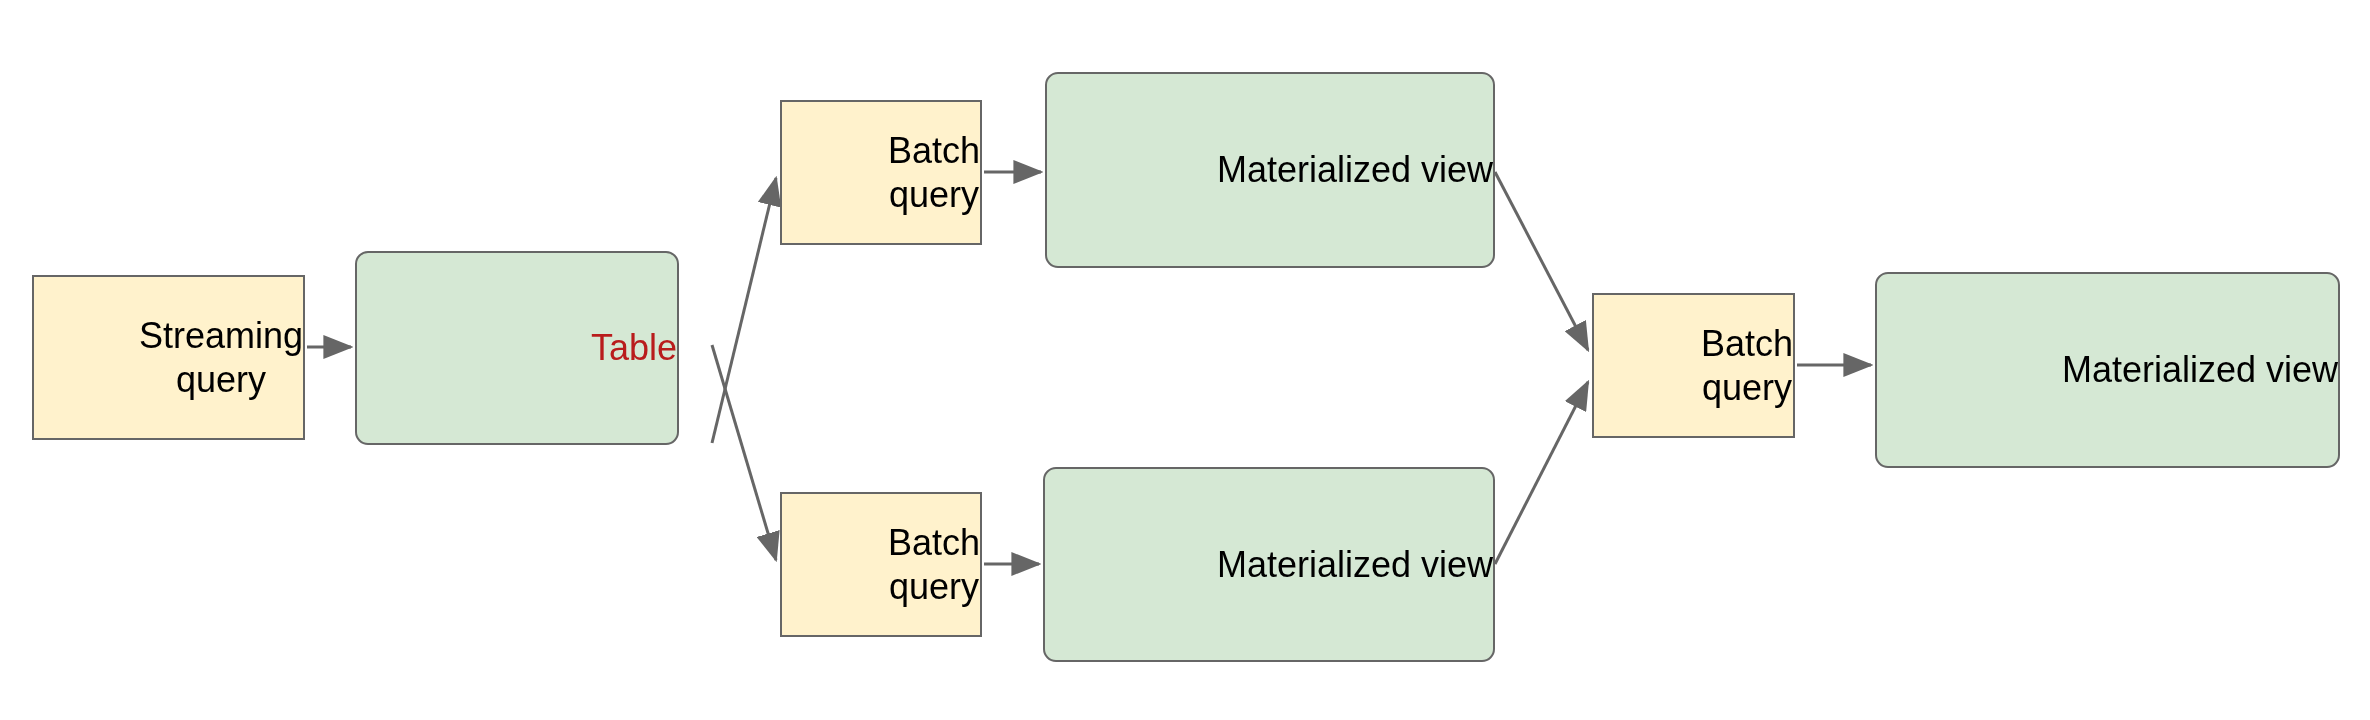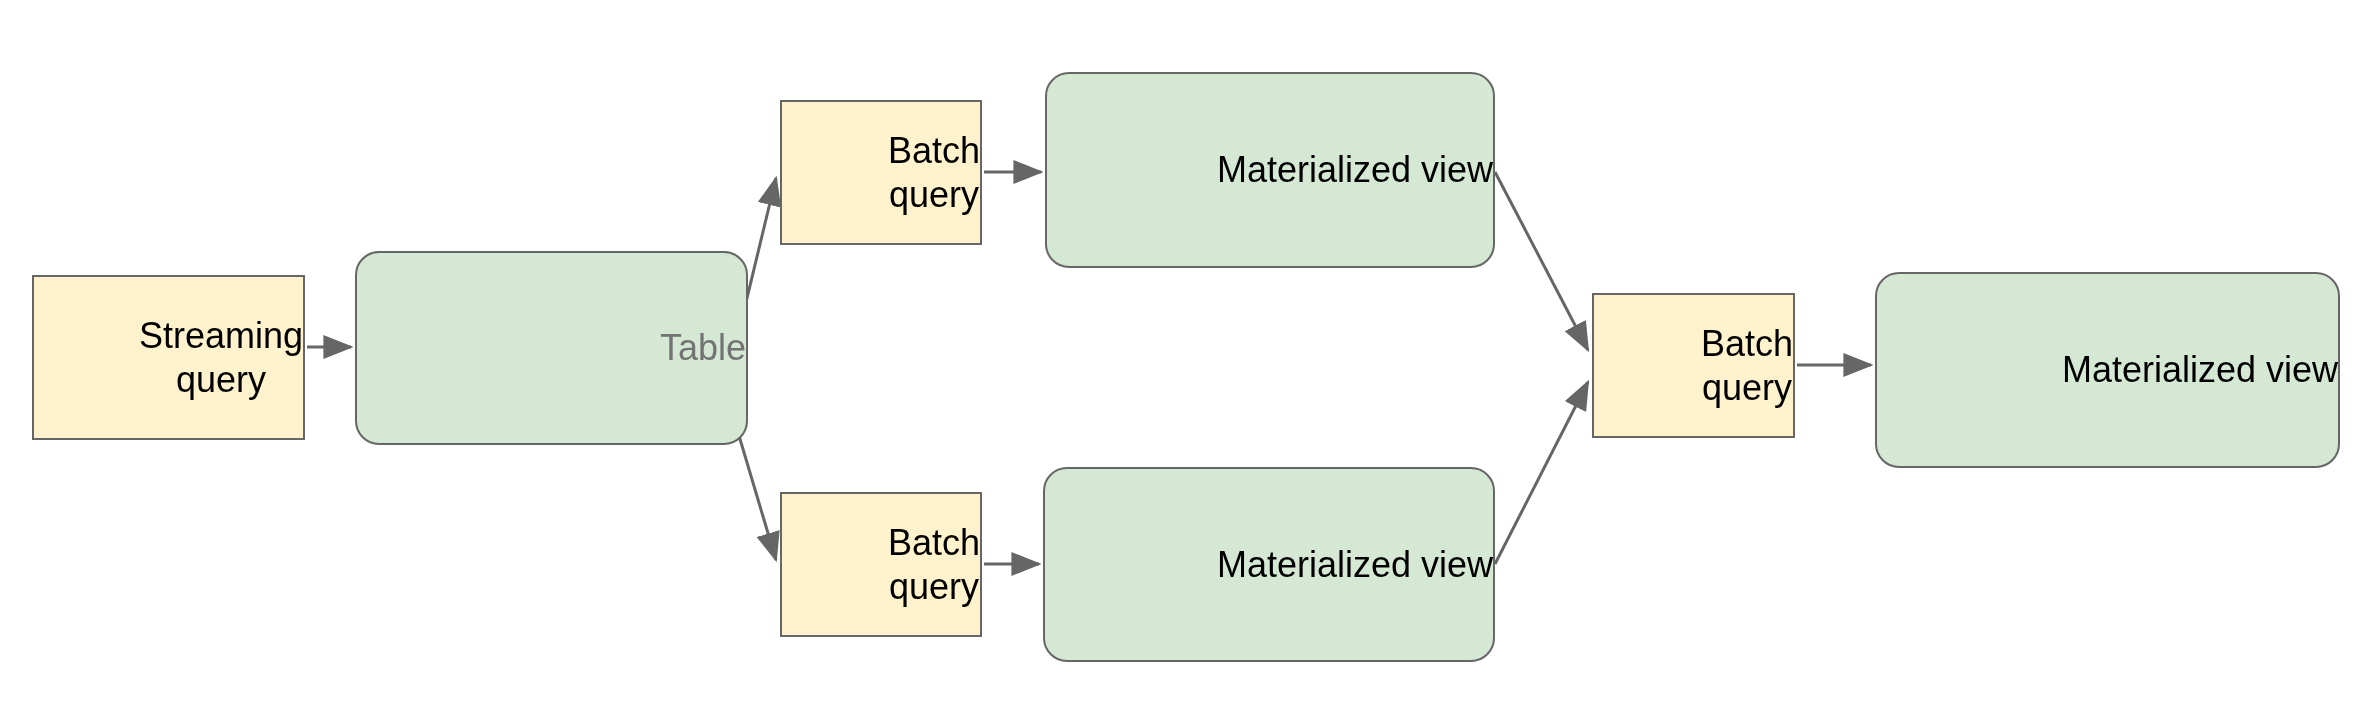--- a/index.html
+++ b/index.html
@@ -40,21 +40,21 @@
   }
   .node-process {
     background: #fff2cc;
     border: 2px solid #666666;
     border-radius: 0;
     font-size: 36px;
   }
   .node-store {
     background: #d5e8d4;
     border: 2px solid #666666;
-    border-radius: 24px;
+    border-radius: 13px;
     font-size: 36px;
   }
   .node-label {
     display: block;
     white-space: pre-line;
   }
 </style>
 </head>
 <body>
 
@@ -74,21 +74,21 @@
         <line x1="984" y1="564" x2="1039" y2="564" stroke="#666666" stroke-width="3" marker-end="url(#arrowhead)"></line>
         <line x1="1495" y1="172" x2="1588" y2="350" stroke="#666666" stroke-width="3" marker-end="url(#arrowhead)"></line>
         <line x1="1495" y1="564" x2="1588" y2="382" stroke="#666666" stroke-width="3" marker-end="url(#arrowhead)"></line>
         <line x1="1797" y1="365" x2="1871" y2="365" stroke="#666666" stroke-width="3" marker-end="url(#arrowhead)"></line>
       </g>
   </svg>
 
   <div id="nodes-group">
       <div class="node node-process" style="left: 32px; top: 275px; width: 273px; height: 165px; background: rgb(255, 242, 204); border-color: rgb(102, 102, 102); color: rgb(0, 0, 0); border-radius: 0px;"><span class="node-label">Streaming
 query</span></div>
-      <div class="node node-store" style="left: 355px; top: 251px; width: 393px; height: 194px; background: rgb(213, 232, 212); border-color: rgb(102, 102, 102); color: #737373;"><span class="node-label">Table</span></div>
+      <div class="node node-store" style="left: 355px; top: 251px; width: 324px; height: 194px; background: rgb(213, 232, 212); border-color: rgb(102, 102, 102); color: #b91c1c;"><span class="node-label">Table</span></div>
       <div class="node node-process" style="left: 780px; top: 100px; width: 202px; height: 145px; background: rgb(255, 242, 204); border-color: rgb(102, 102, 102); color: rgb(0, 0, 0); border-radius: 0px;"><span class="node-label">Batch
 query</span></div>
       <div class="node node-store" style="left: 1045px; top: 72px; width: 450px; height: 196px; background: rgb(213, 232, 212); border-color: rgb(102, 102, 102); color: rgb(0, 0, 0);"><span class="node-label">Materialized view</span></div>
       <div class="node node-process" style="left: 780px; top: 492px; width: 202px; height: 145px; background: rgb(255, 242, 204); border-color: rgb(102, 102, 102); color: rgb(0, 0, 0); border-radius: 0px;"><span class="node-label">Batch
 query</span></div>
       <div class="node node-store" style="left: 1043px; top: 467px; width: 452px; height: 195px; background: rgb(213, 232, 212); border-color: rgb(102, 102, 102); color: rgb(0, 0, 0);"><span class="node-label">Materialized view</span></div>
       <div class="node node-process" style="left: 1592px; top: 293px; width: 203px; height: 145px; background: rgb(255, 242, 204); border-color: rgb(102, 102, 102); color: rgb(0, 0, 0); border-radius: 0px;"><span class="node-label">Batch
 query</span></div>
       <div class="node node-store" style="left: 1875px; top: 272px; width: 465px; height: 196px; background: rgb(213, 232, 212); border-color: rgb(102, 102, 102); color: rgb(0, 0, 0);"><span class="node-label">Materialized view</span></div>
     </div>

